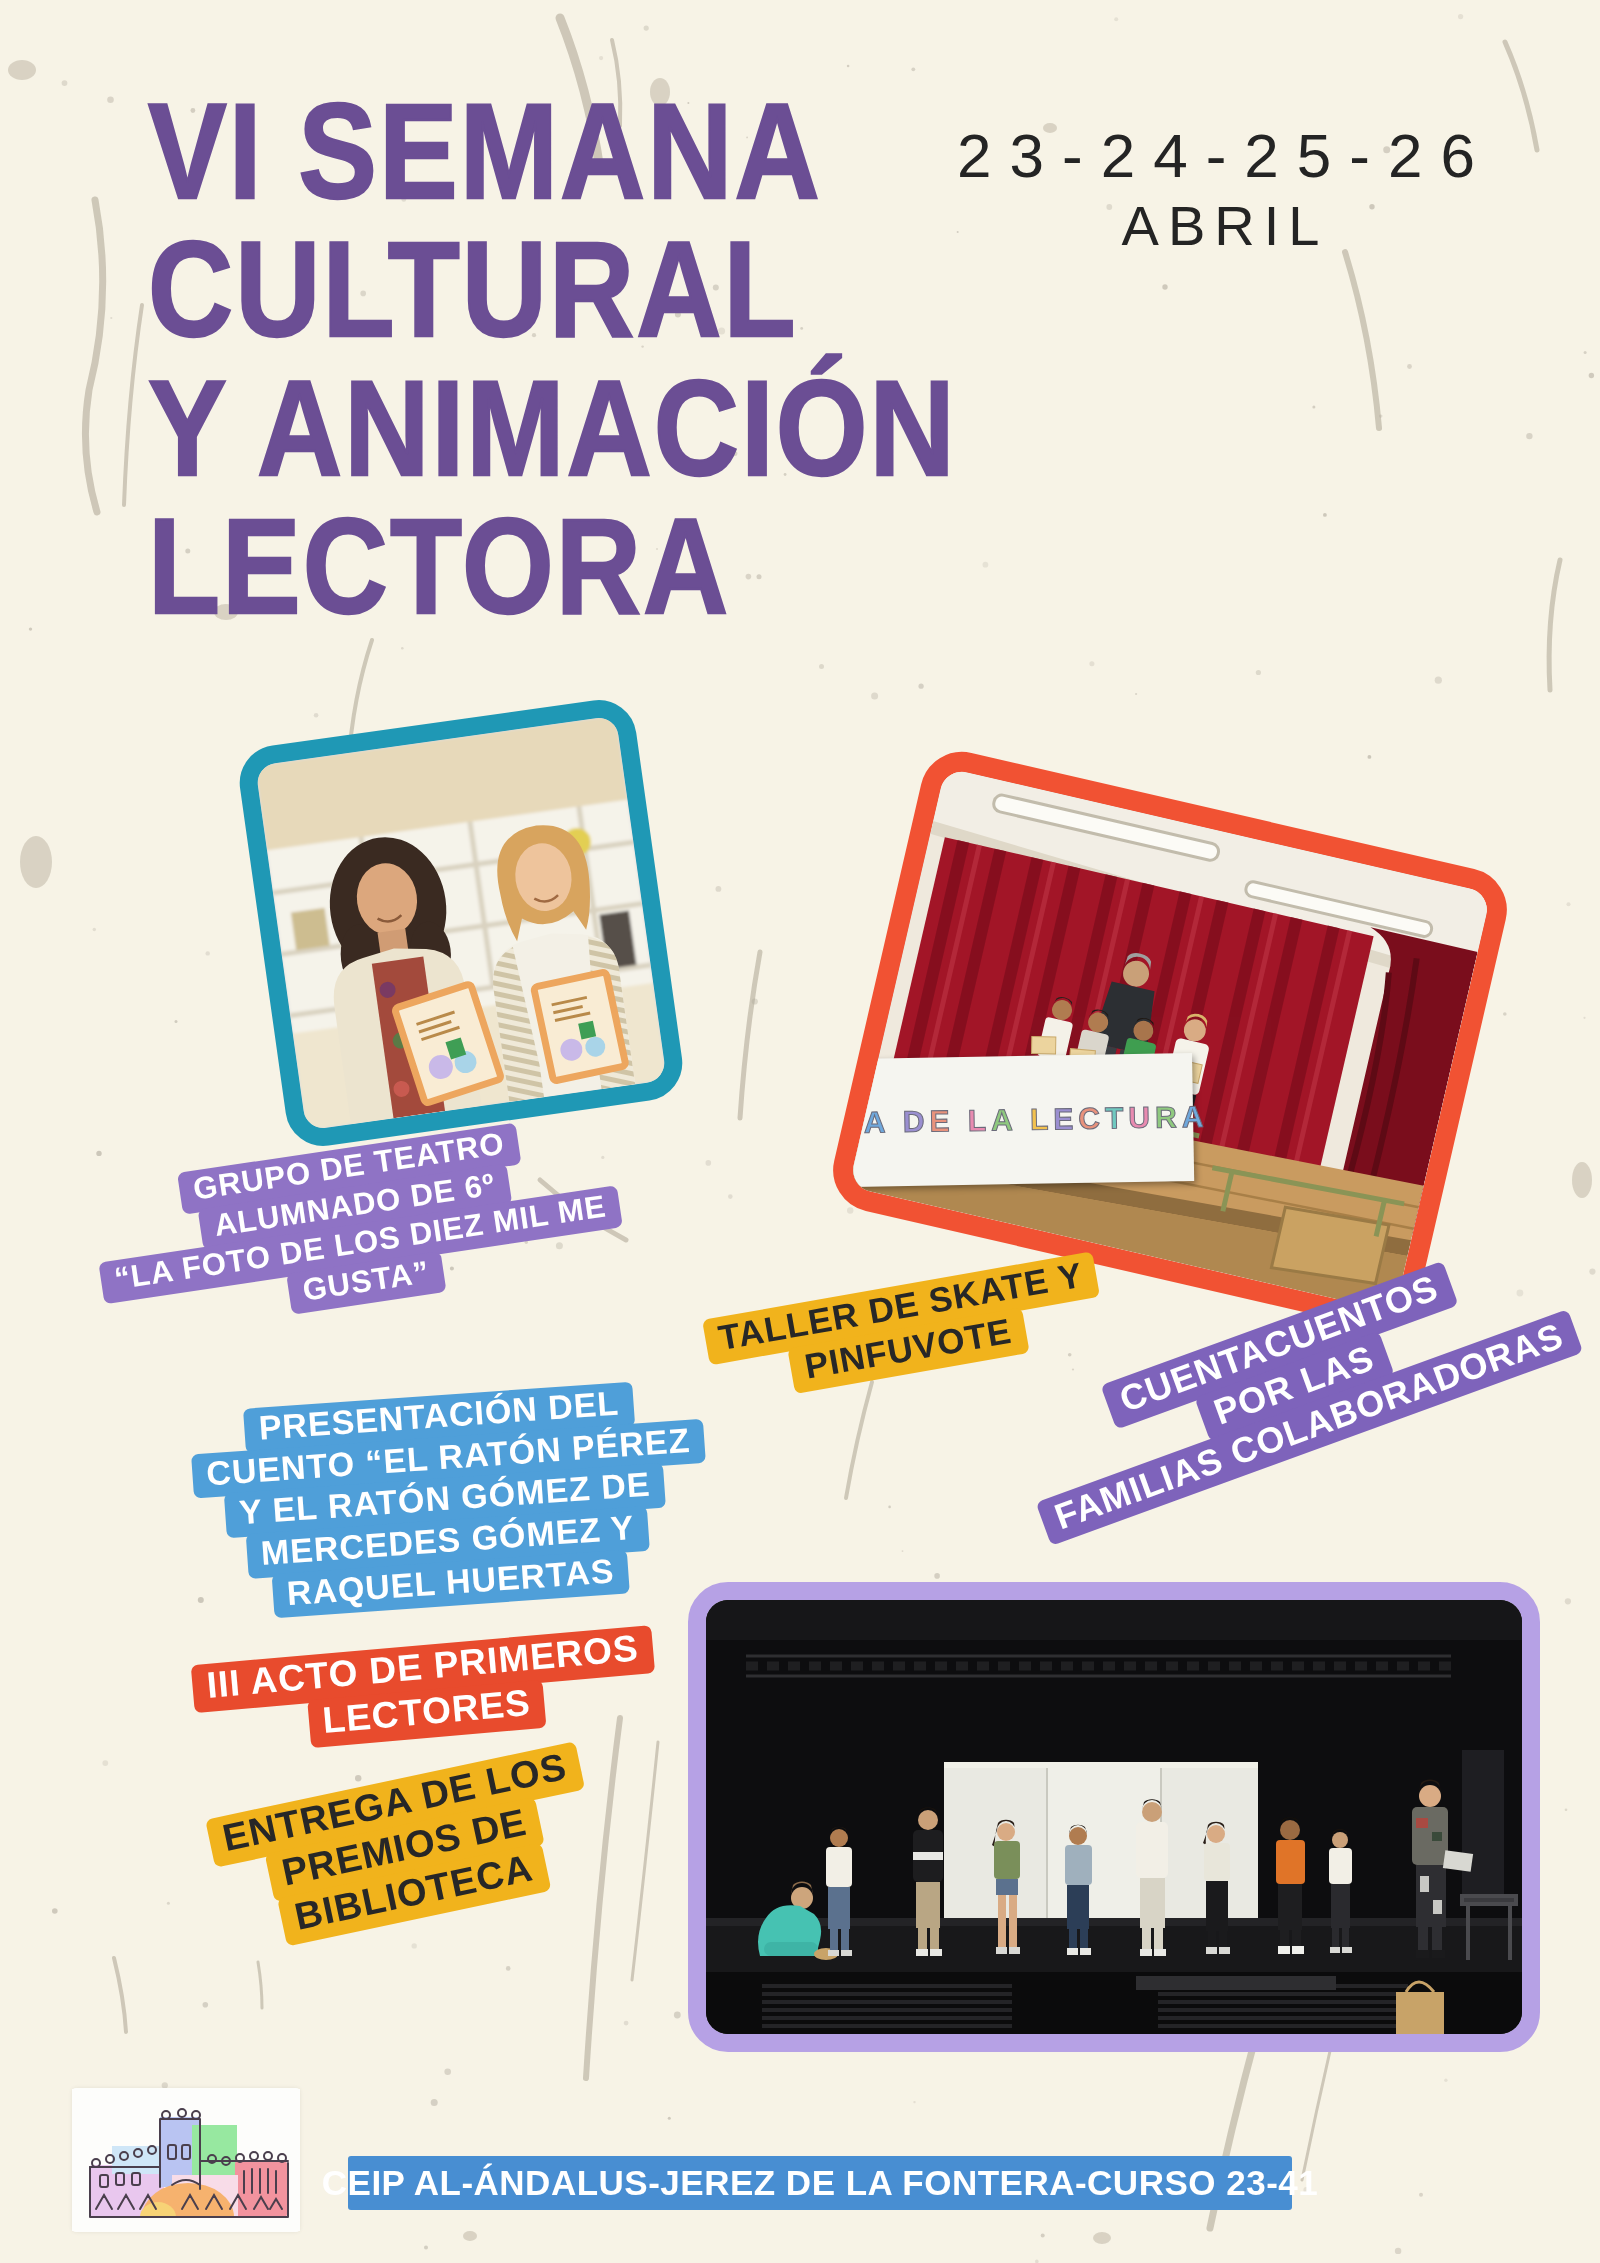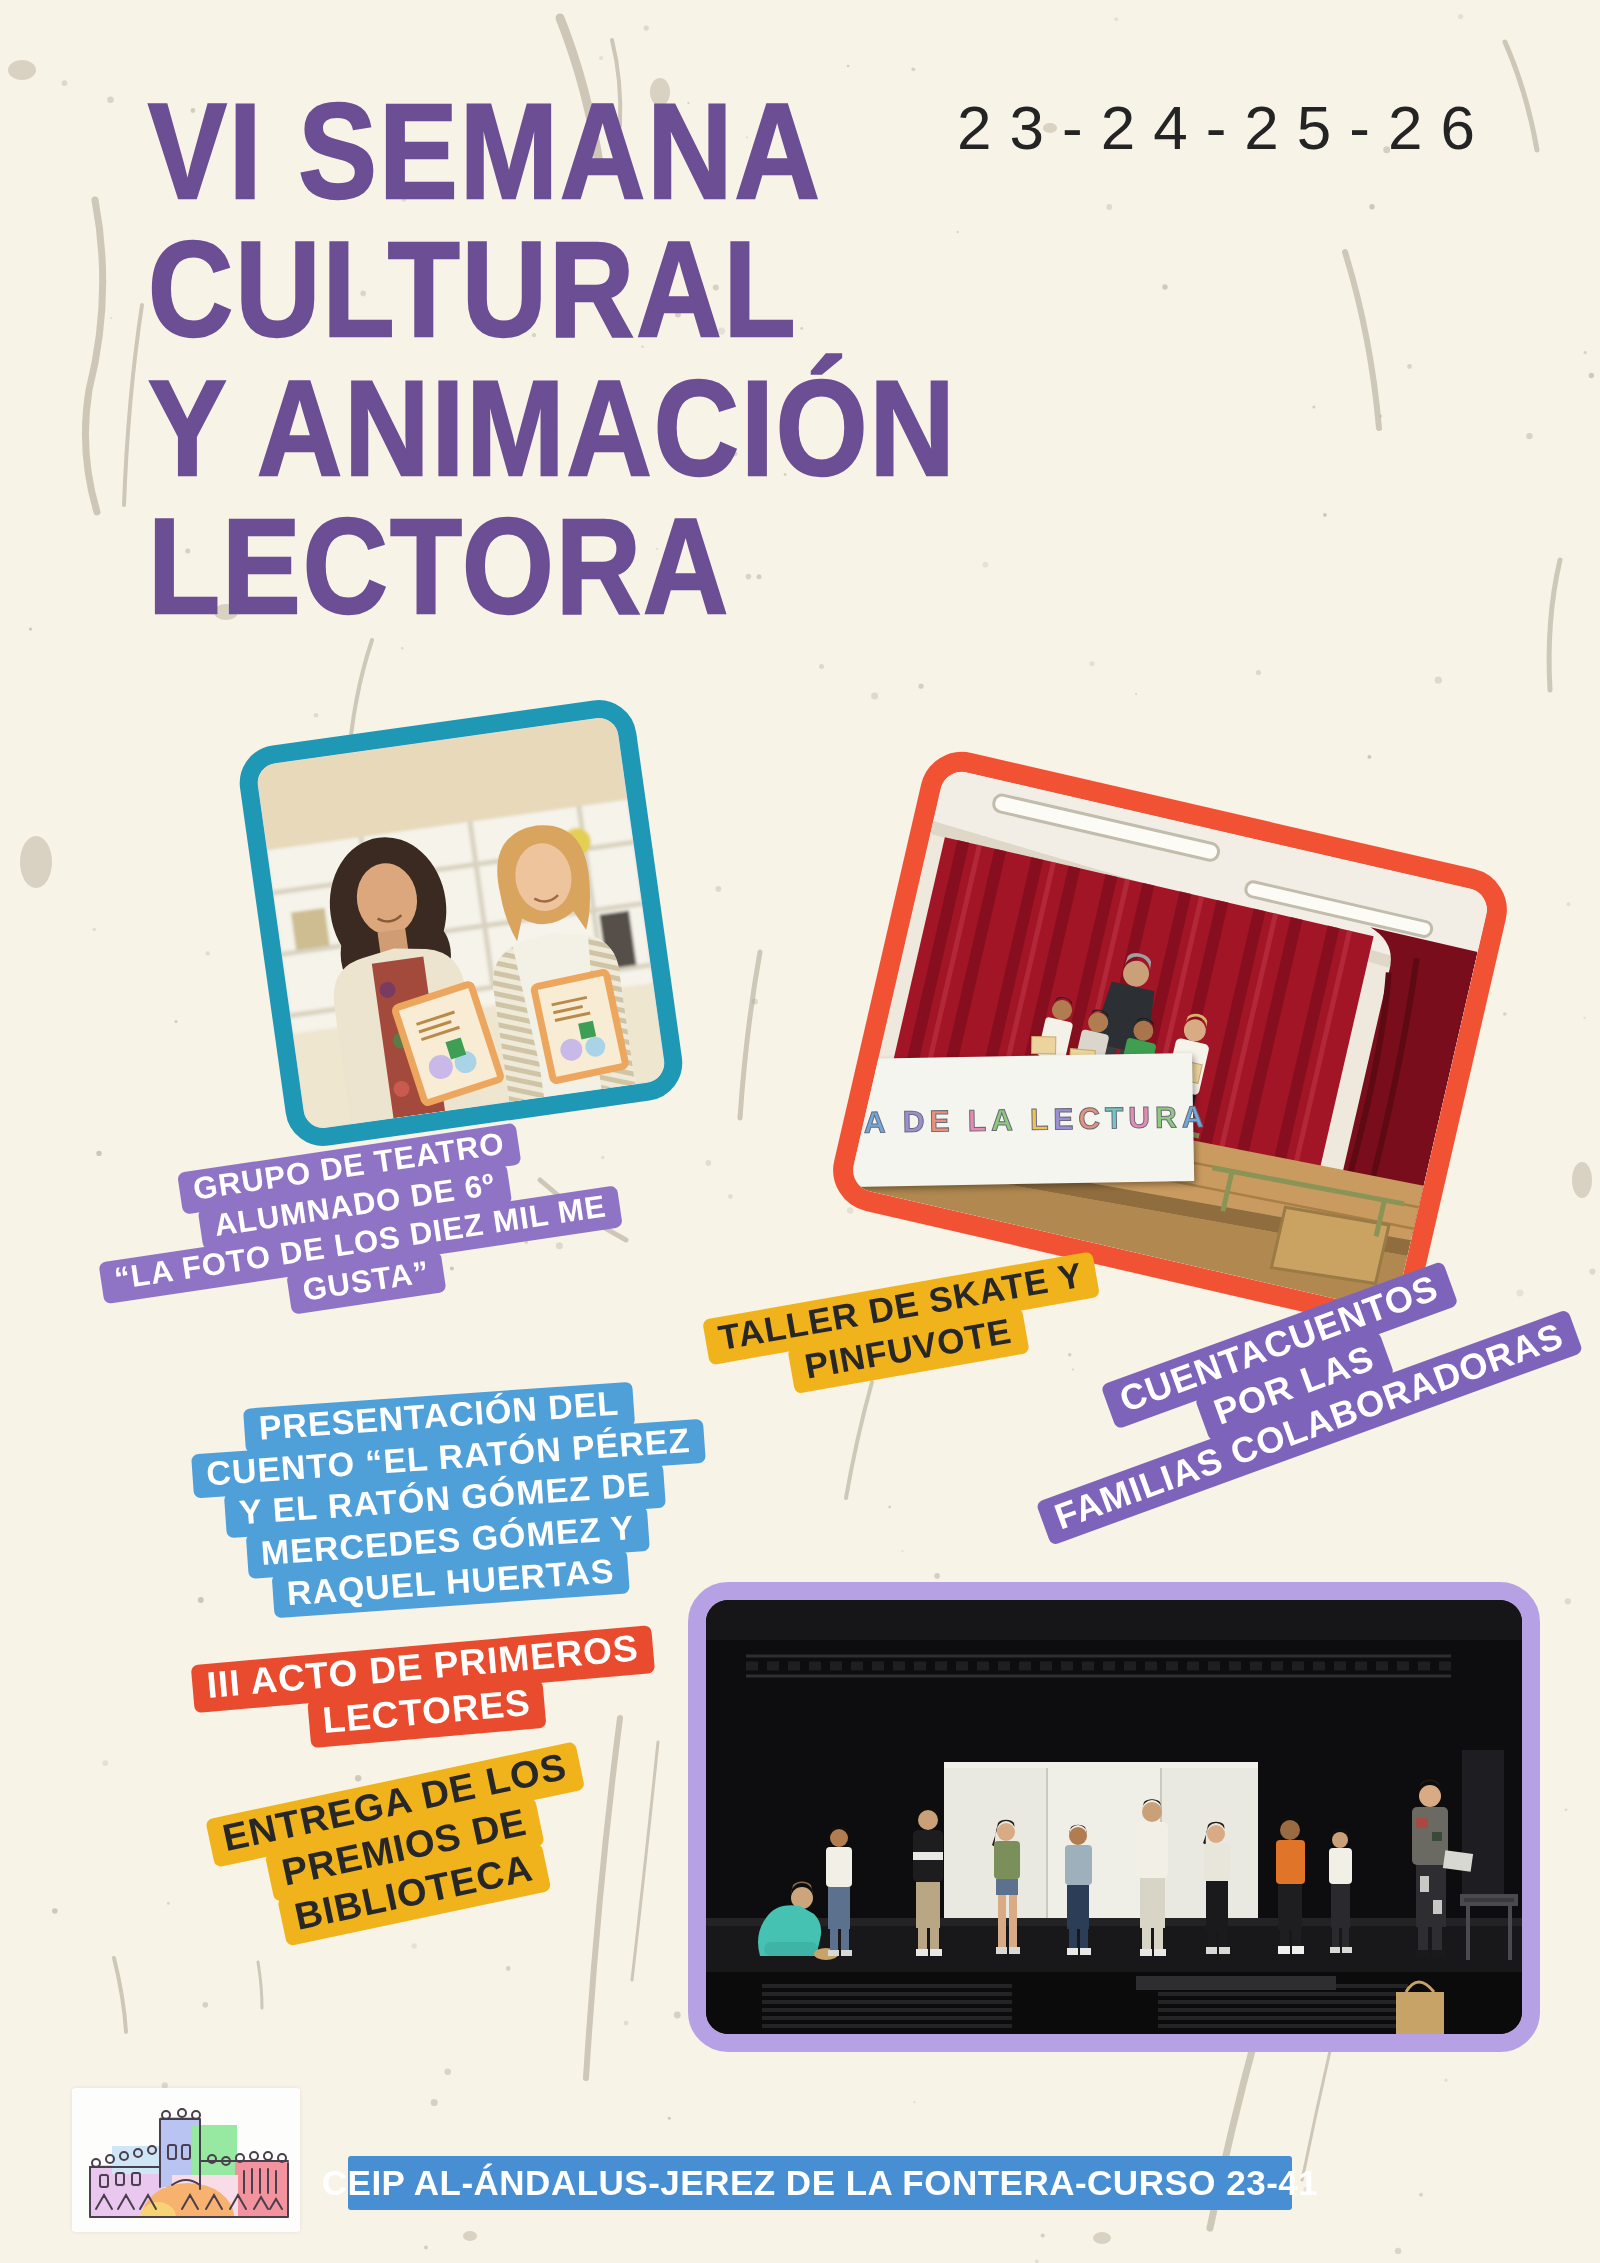--- a/index.html
+++ b/index.html
@@ -11,21 +11,21 @@
   #grunge{position:absolute;left:0;top:0;z-index:0;pointer-events:none;}
 
   
   .title{
     position:absolute; left:148px; top:82px; z-index:2;
     color:#6b4e94; font-weight:bold; font-size:118px; line-height:1.02;
     letter-spacing:2px; transform:scaleY(1.15); transform-origin:top left;
     -webkit-text-stroke:2px #6b4e94; white-space:nowrap;
   }
   .date{
-    position:absolute; left:920px; top:92px; width:610px; z-index:2;
+    position:absolute; left:920px; top:120px; width:610px; z-index:2;
     text-align:center; color:#242424; font-weight:400;
   }
   .date .d1{font-size:62px; letter-spacing:18px; white-space:nowrap;}
   .date .d2{font-size:56px; letter-spacing:9px; margin-top:2px;}
 
   
   .photo{position:absolute; box-sizing:border-box; overflow:hidden; z-index:2; background:#ddd;}
   .photo svg{position:absolute; left:0; top:0; width:100%; height:100%;}
   .photo-teal{
     left:261px; top:721px; width:400px; height:404px;
@@ -278,20 +278,21 @@
 
   <div class="title">
     <div>VI SEMANA</div>
     <div>CULTURAL</div>
     <div>Y ANIMACIÓN</div>
     <div>LECTORA</div>
   </div>
 
   <div class="date">
     <div class="d1">23-24-25-26</div>
+    <div class="d2">ABRIL</div>
   </div>
 
   <div class="photo photo-teal" style="border-color: rgb(31, 152, 181);">
     <svg viewBox="0 0 364 368" preserveAspectRatio="none">
       <defs>
         <pattern id="str" width="10" height="10" patternUnits="userSpaceOnUse" patternTransform="rotate(20)">
           <rect width="10" height="10" fill="#efe9d8"></rect>
             <rect width="10" height="5" fill="#cfc4a6"></rect>
         </pattern>
         <filter id="blur1">

